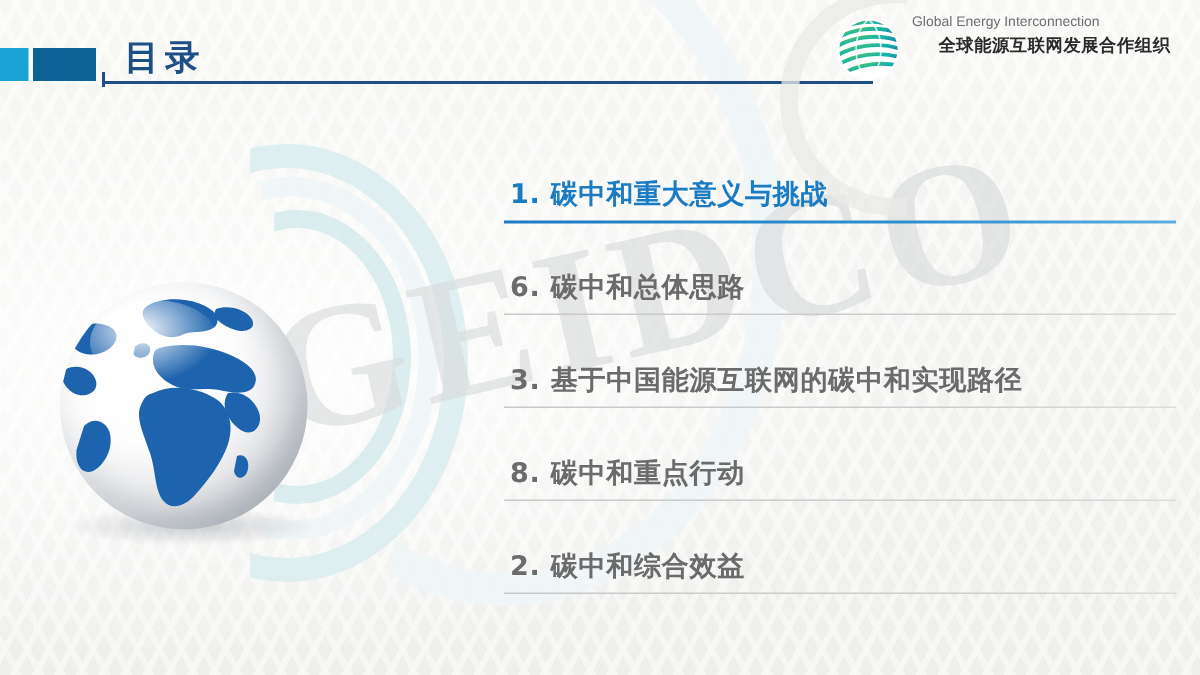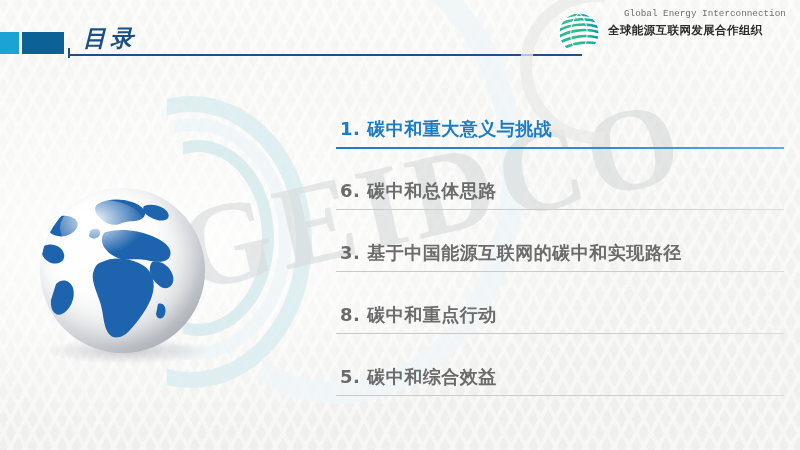--- a/index.html
+++ b/index.html
@@ -30,42 +30,41 @@
 
   
   #header{position:absolute;left:0;top:0;width:800px;height:66px;}
   .hdr-sq{position:absolute;top:32px;height:22px;}
   #hdr-sq-cyan{left:0;width:19px;background:#1aa3d4;}
   #hdr-sq-blue{left:22px;width:42px;background:#0c6195;}
   #page-title{
     position:absolute;left:83px;top:23px;
     font-size:23px;font-weight:bold;color:#1c4f86;letter-spacing:4px;
     font-family:"DejaVu Sans","Liberation Sans",sans-serif;
-    font-style:italic;
   }
   #hdr-rule{
     position:absolute;left:70px;top:54px;width:512px;height:2px;
     background:#1f4f86;
   }
   #hdr-rule-tick{
     position:absolute;left:68px;top:48px;width:2px;height:10px;background:#1f4f86;
   }
 
   
   #logo{position:absolute;left:556px;top:8px;width:238px;height:50px;}
   #logo-globe{position:absolute;left:0;top:2px;width:46px;height:46px;}
   #logo-text{position:absolute;left:52px;top:0px;width:190px;}
   .logo-en{
-    font-family:Liberation Mono, monospace;
-    font-size:9.3px;color:#6d6e70;line-height:12.5px;white-space:nowrap;margin-left:16px;
+    font-family:Liberation Sans, sans-serif;
+    font-size:9.3px;color:#6d6e70;line-height:12.5px;white-space:nowrap;
   }
   #logo-cn{
     font-family:"DejaVu Sans","Liberation Sans",sans-serif;
     font-size:11.5px;font-weight:bold;color:#2b2b2b;letter-spacing:.4px;
-    margin-top:2px;white-space:nowrap;
+    margin-top:2px;white-space:nowrap;text-align:center;
   }
   #logo-swoosh{
     position:absolute;left:520px;top:-10px;width:130px;height:130px;
     border:12px solid #e9e9e7;border-radius:50%;
     clip-path:polygon(0 0,55% 0,55% 100%,0 100%);
     opacity:.75;
   }
 
   
   #art{position:absolute;left:0;top:78px;width:340px;height:330px;}
@@ -250,18 +249,18 @@
     </div>
     <div class="menu-item">
       <div class="menu-label">3. 基于中国能源互联网的碳中和实现路径</div>
       <div class="menu-rule"></div>
     </div>
     <div class="menu-item">
       <div class="menu-label">8. 碳中和重点行动</div>
       <div class="menu-rule"></div>
     </div>
     <div class="menu-item">
-      <div class="menu-label">5. 碳中和综合效益</div>
+      <div class="menu-label">2. 碳中和综合效益</div>
       <div class="menu-rule"></div>
     </div>
   </div>
 
 </div>
 
 </body></html>

